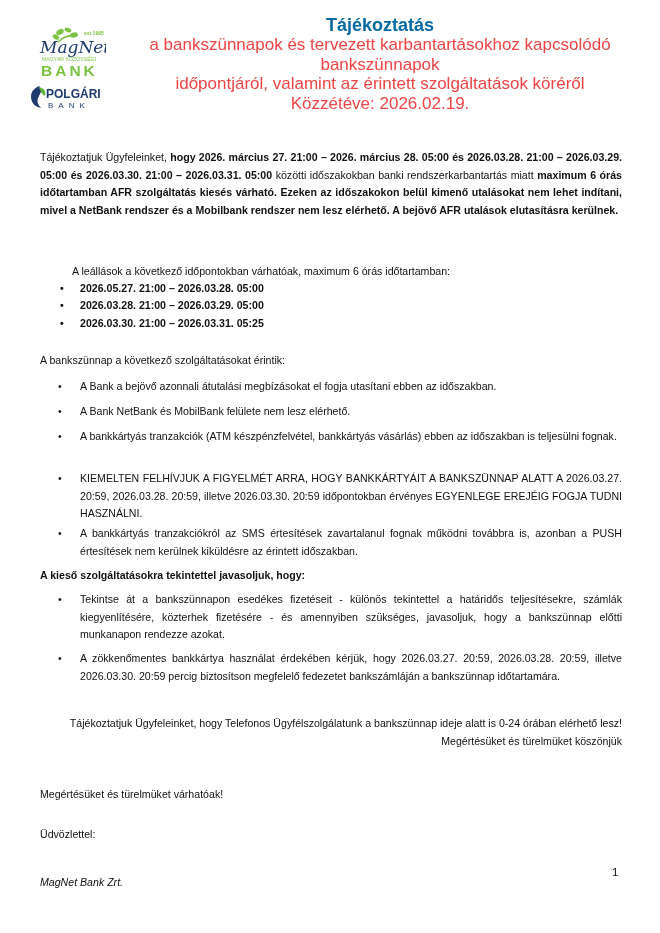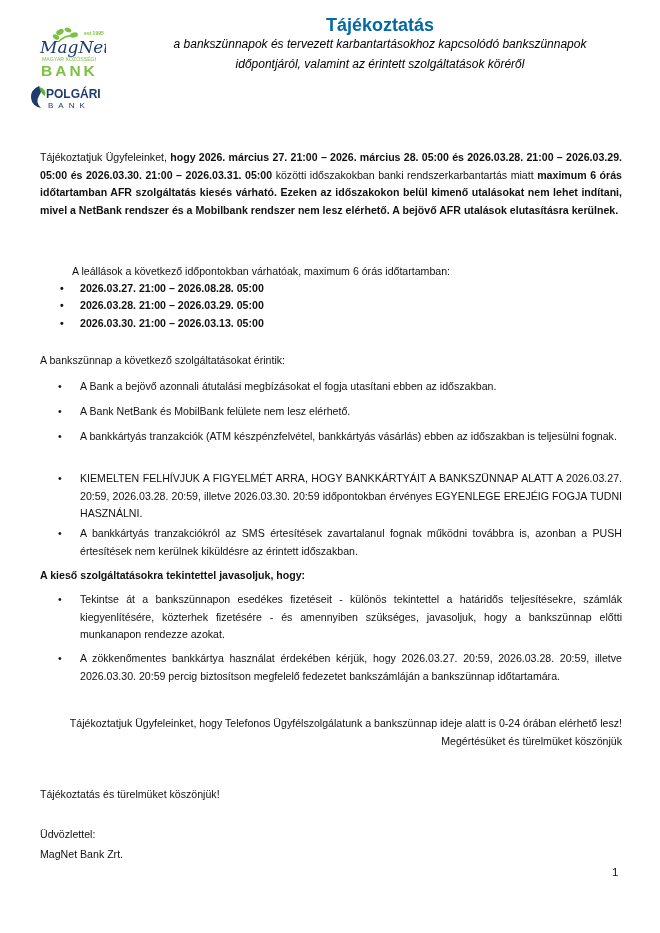--- a/index.html
+++ b/index.html
@@ -7,21 +7,21 @@
          font-family:"Liberation Sans", sans-serif; color:#111; font-size:10.6px; }
   .page { position:absolute; left:0; top:0; width:660px; height:933px; background:#fff; }
 
   
   .logo-magnet { position:absolute; left:38px; top:26px; width:68px; height:52px; }
   .logo-polgari { position:absolute; left:27px; top:84px; width:80px; height:26px; }
 
   
   .header { position:absolute; left:110px; top:16px; width:540px; text-align:center; color:#1f3a8a; }
   .header .title { font-weight:bold; font-size:18px; color:#0369a1; line-height:19px; }
-  .header .sub { font-size:12px; line-height:19.5px; color:#000000;font-style:italic; }
+  .header .sub { font-size:17px; line-height:19.5px; color:#ef4444; }
 
   .p { position:absolute; left:40px; width:582px; line-height:17.5px; text-align:justify; }
   .b { font-weight:bold; }
 
   ul.dates { position:absolute; left:40px; top:280px; margin:0; padding:0; list-style:none; }
   ul.dates li { position:relative; padding-left:40px; line-height:17.3px; font-weight:bold; }
   ul.dates li::before { content:"•"; position:absolute; left:20px; top:0; }
 
   .bul { position:absolute; left:58px; width:564px; line-height:17.5px; text-align:justify; padding-left:22px; box-sizing:border-box; }
   .bul .dot { position:absolute; left:0; top:0; }
@@ -55,32 +55,33 @@
       <path d="M12 3 Q20 5 18 12 Q14 10 12 3 Z" fill="#5fb336"></path>
       <text x="19" y="14" font-size="12" font-weight="bold" fill="#1f3a6e" font-family="Liberation Sans, sans-serif">POLGÁRI</text>
       <text x="21" y="24" font-size="8" fill="#1f3a6e" letter-spacing="5" font-family="Liberation Sans, sans-serif">BANK</text>
     </svg>
   </div>
 
   <div class="header">
     <div class="title">Tájékoztatás</div>
     <div class="sub">a bankszünnapok és tervezett karbantartásokhoz kapcsolódó bankszünnapok</div>
     <div class="sub">időpontjáról, valamint az érintett szolgáltatások köréről</div>
+    <div class="sub">Közzétéve: 2026.02.19.</div>
   </div>
 
 
   <div class="p" style="top:149px;">
     <span>Tájékoztatjuk Ügyfeleinket, </span><span class="b">hogy 2026. március 27. 21:00 – 2026. március 28. 05:00 és 2026.03.28. 21:00 – 2026.03.29. 05:00 és 2026.03.30. 21:00 – 2026.03.31. 05:00</span><span> közötti időszakokban banki rendszerkarbantartás miatt </span><span class="b">maximum 6 órás időtartamban AFR szolgáltatás kiesés várható. Ezeken az időszakokon belül kimenő utalásokat nem lehet indítani, mivel a NetBank rendszer és a Mobilbank rendszer nem lesz elérhető. A bejövő AFR utalások elutasításra kerülnek.</span>
   </div>
 
   <div class="p" style="top:263px;margin-left:32px;">A leállások a következő időpontokban várhatóak, maximum 6 órás időtartamban:</div>
   <ul class="dates">
-    <li>2026.03.27. 21:00 – 2026.08.28. 05:00</li>
+    <li>2026.05.27. 21:00 – 2026.03.28. 05:00</li>
     <li>2026.03.28. 21:00 – 2026.03.29. 05:00</li>
-    <li>2026.03.30. 21:00 – 2026.03.13. 05:00</li>
+    <li>2026.03.30. 21:00 – 2026.03.31. 05:25</li>
   </ul>
 
   <div class="p" style="top:352px;">A bankszünnap a következő szolgáltatásokat érintik:</div>
 
   <div class="bul" style="top:378px;">
     <span class="dot">•</span>
     <span>A Bank a bejövő azonnali átutalási megbízásokat el fogja utasítani ebben az időszakban.</span>
   </div>
   <div class="bul" style="top:403px;">
     <span class="dot">•</span>
@@ -105,18 +106,18 @@
     <span class="dot">•</span>
     <span>Tekintse át a bankszünnapon esedékes fizetéseit - különös tekintettel a határidős teljesítésekre, számlák kiegyenlítésére, közterhek fizetésére - és amennyiben szükséges, javasoljuk, hogy a bankszünnap előtti munkanapon rendezze azokat.</span>
   </div>
   <div class="bul" style="top:650px;">
     <span class="dot">•</span>
     <span>A zökkenőmentes bankkártya használat érdekében kérjük, hogy 2026.03.27. 20:59, 2026.03.28. 20:59, illetve 2026.03.30. 20:59 percig biztosítson megfelelő fedezetet bankszámláján a bankszünnap időtartamára.</span>
   </div>
 
   <div class="p" style="top:715px; left:58px; width:564px; text-align:right;">Tájékoztatjuk Ügyfeleinket, hogy Telefonos Ügyfélszolgálatunk a bankszünnap ideje alatt is 0-24 órában elérhető lesz! Megértésüket és türelmüket köszönjük</div>
 
-  <div class="p" style="top:786px;">Tájékoztatás és türelmüket köszönjük!</div>
+  <div class="p" style="top:786px;">Megértésüket és türelmüket várhatóak!</div>
   <div class="p" style="top:826px;">Üdvözlettel:</div>
-  <div class="p" style="top:846px;">MagNet Bank Zrt.</div>
+  <div class="p" style="top:874px;font-style:italic;">MagNet Bank Zrt.</div>
 
   <div class="pageno">1</div>
 </div>
 
 </body></html>

